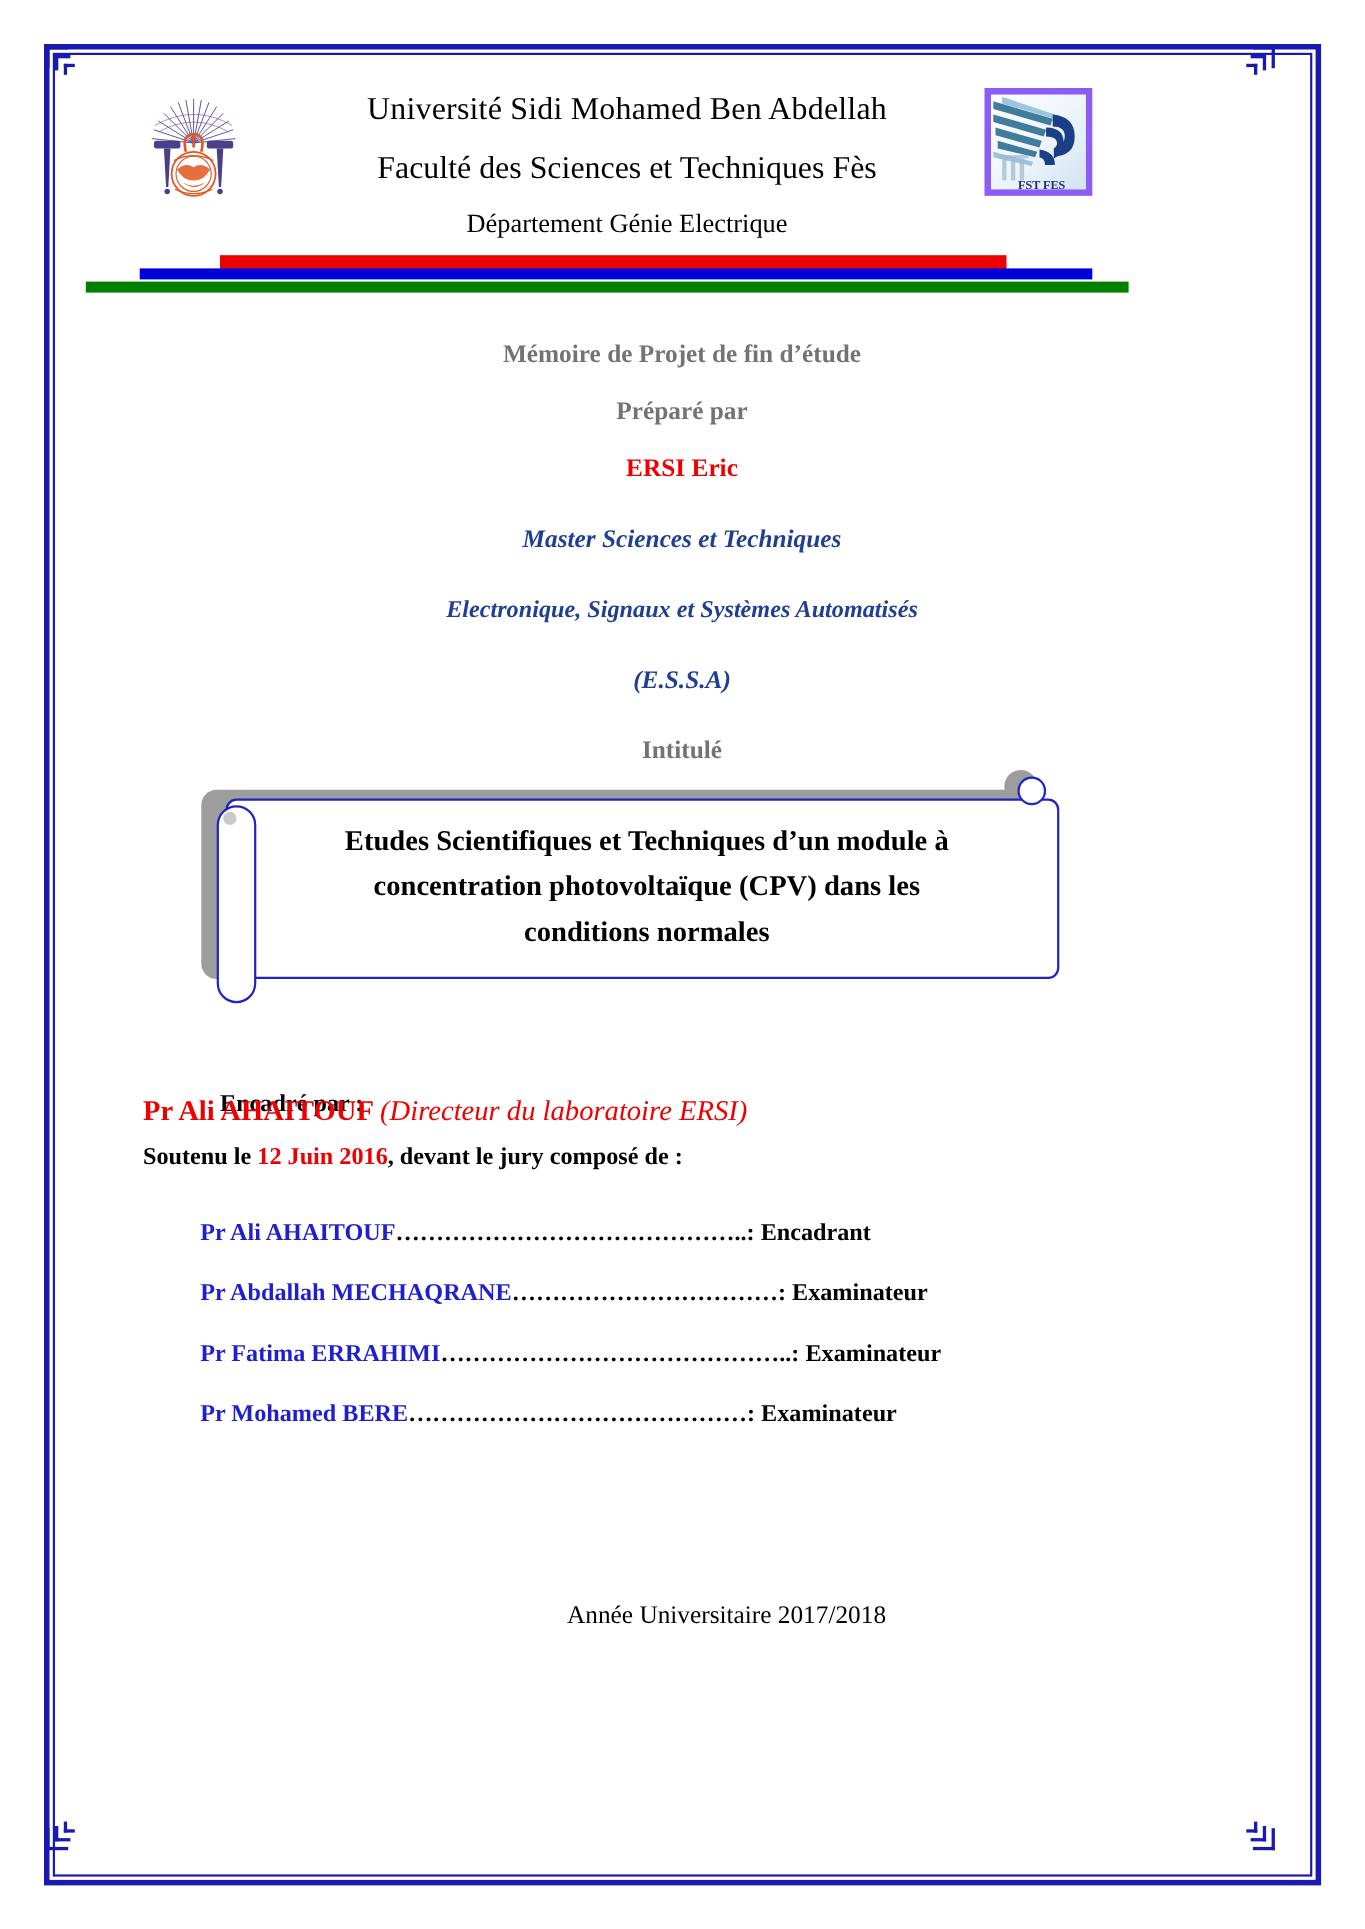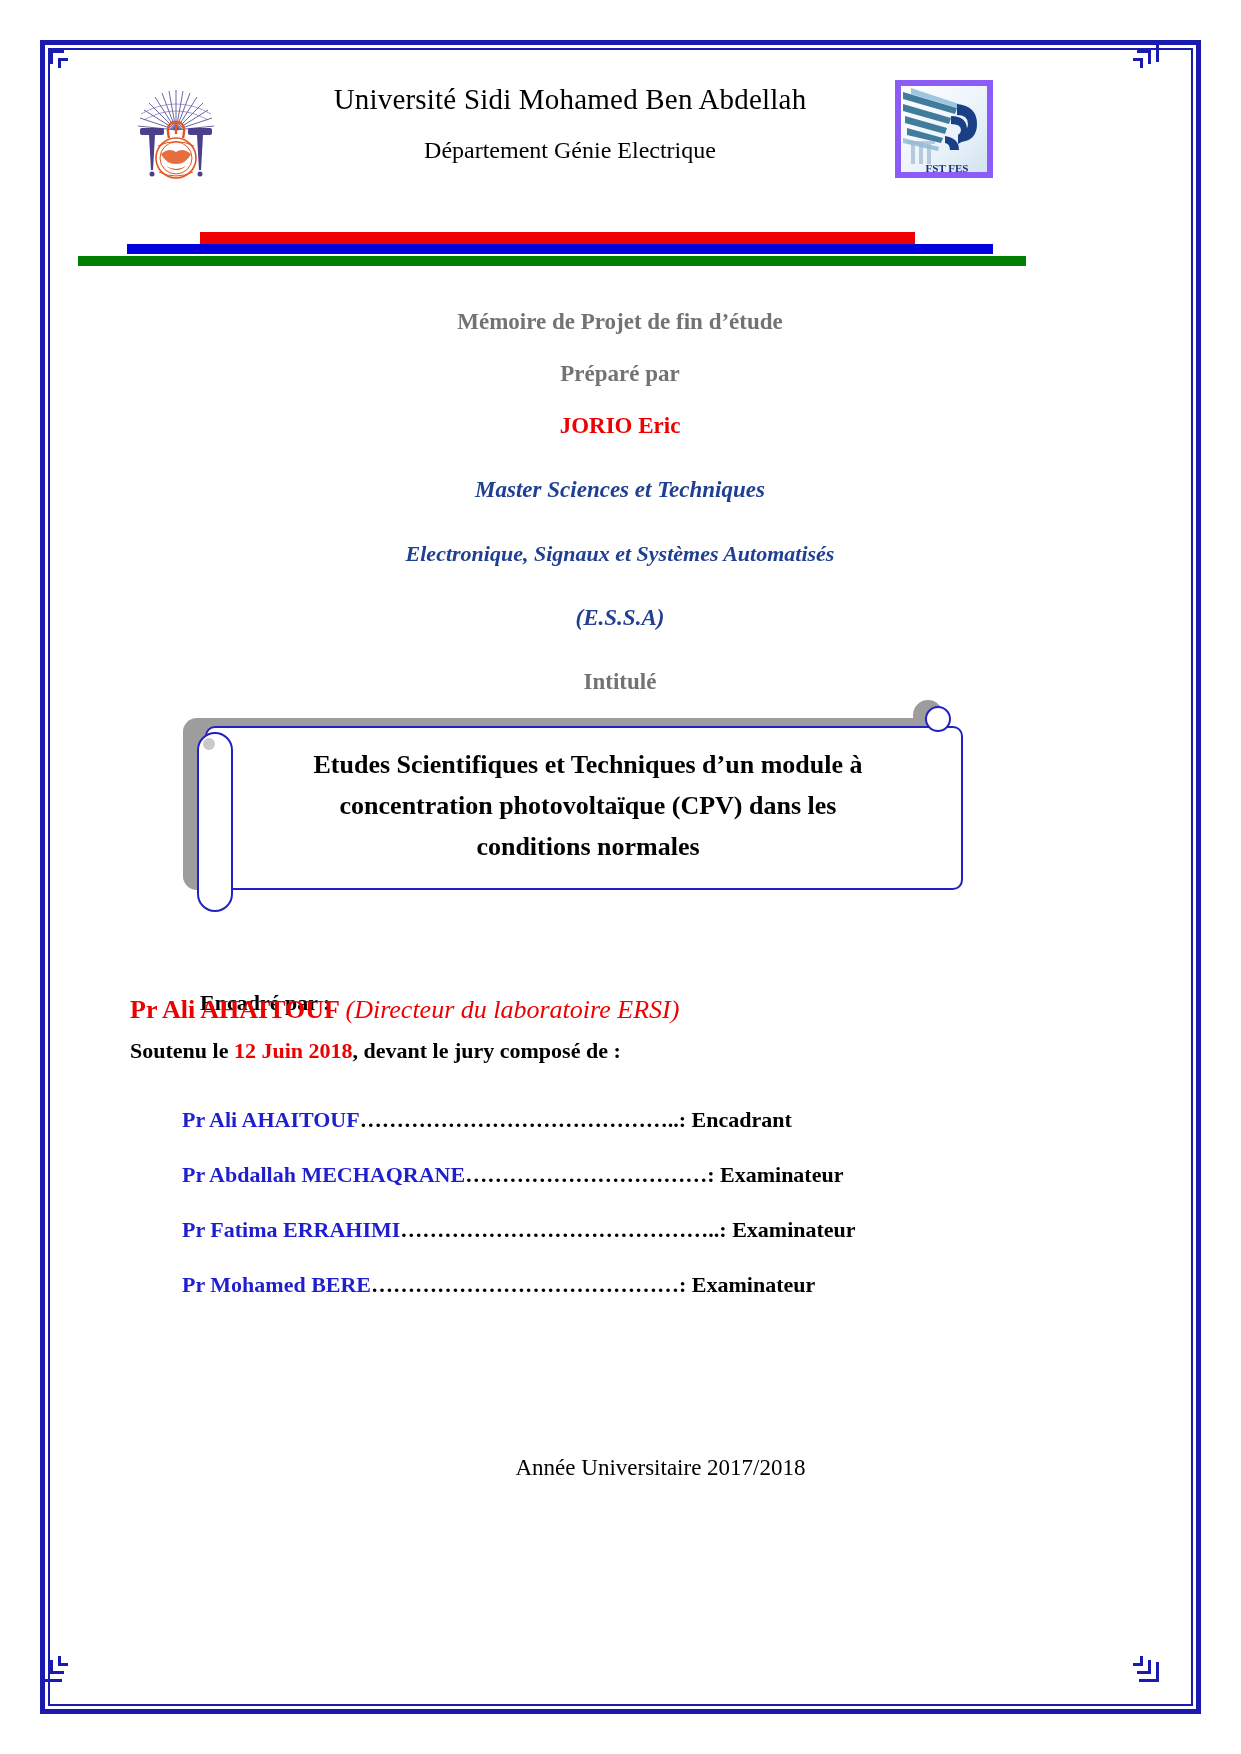--- a/index.html
+++ b/index.html
@@ -349,20 +349,21 @@
       </g>
       <g stroke="#e2561f" stroke-width="1" fill="none">
         <path d="M30 62 q18 -9 36 0"></path>
         <path d="M31 88 q17 8 34 0"></path>
       </g>
     </svg>
   </div>
 
   <div class="header-text">
     <div class="l1">Université Sidi Mohamed Ben Abdellah</div>
+    <div class="l2">Faculté des Sciences et Techniques Fès</div>
     <div class="l3">Département Génie Electrique</div>
   </div>
 
   <div class="fst-logo">
     <svg viewBox="0 0 92 92" width="92" height="92" aria-hidden="true">
       <defs>
         <linearGradient id="gfst" x1="0" y1="0" x2="1" y2="1">
           <stop offset="0%" stop-color="#ffffff"></stop>
           <stop offset="55%" stop-color="#eaf3fa"></stop>
           <stop offset="100%" stop-color="#cfe0ef"></stop>
@@ -399,21 +400,21 @@
   </div>
 </div>
 
 <div class="bar bar-red"></div>
 <div class="bar bar-blue"></div>
 <div class="bar bar-green"></div>
 
 <div class="mid">
   <div class="row t-black">Mémoire de Projet de fin d’étude</div>
   <div class="row t-black">Préparé par</div>
-  <div class="row t-red">JORIO Eric</div>
+  <div class="row t-red">ERSI Eric</div>
   <div class="gap-s"></div>
   <div class="row t-blue-i">Master Sciences et Techniques</div>
   <div class="gap-s"></div>
   <div class="row t-blue-i small">Electronique, Signaux et Systèmes Automatisés</div>
   <div class="gap-s"></div>
   <div class="row t-blue-i">(E.S.S.A)</div>
   <div class="gap-s"></div>
   <div class="row t-black">Intitulé</div>
 </div>
 
@@ -430,21 +431,21 @@
   </div>
 </div>
 
 <div class="encadre">Encadré par :</div>
 
 <div class="supervisor">
   <span class="name">Pr Ali AHAITOUF </span><span class="role">(Directeur du laboratoire ERSI)</span>
 </div>
 
 <div class="soutenu">
-  <span>Soutenu le </span><span class="date">12 Juin 2018</span><span>, devant le jury composé de :</span>
+  <span>Soutenu le </span><span class="date">12 Juin 2016</span><span>, devant le jury composé de :</span>
 </div>
 
 <div class="jury">
   <div class="jury-row">
     <span class="jname">Pr Ali AHAITOUF </span>
       <span class="jdots">…………………………………….. </span>
       <span class="jrole">: Encadrant</span>
   </div>
   <div class="jury-row">
     <span class="jname">Pr Abdallah MECHAQRANE</span>

